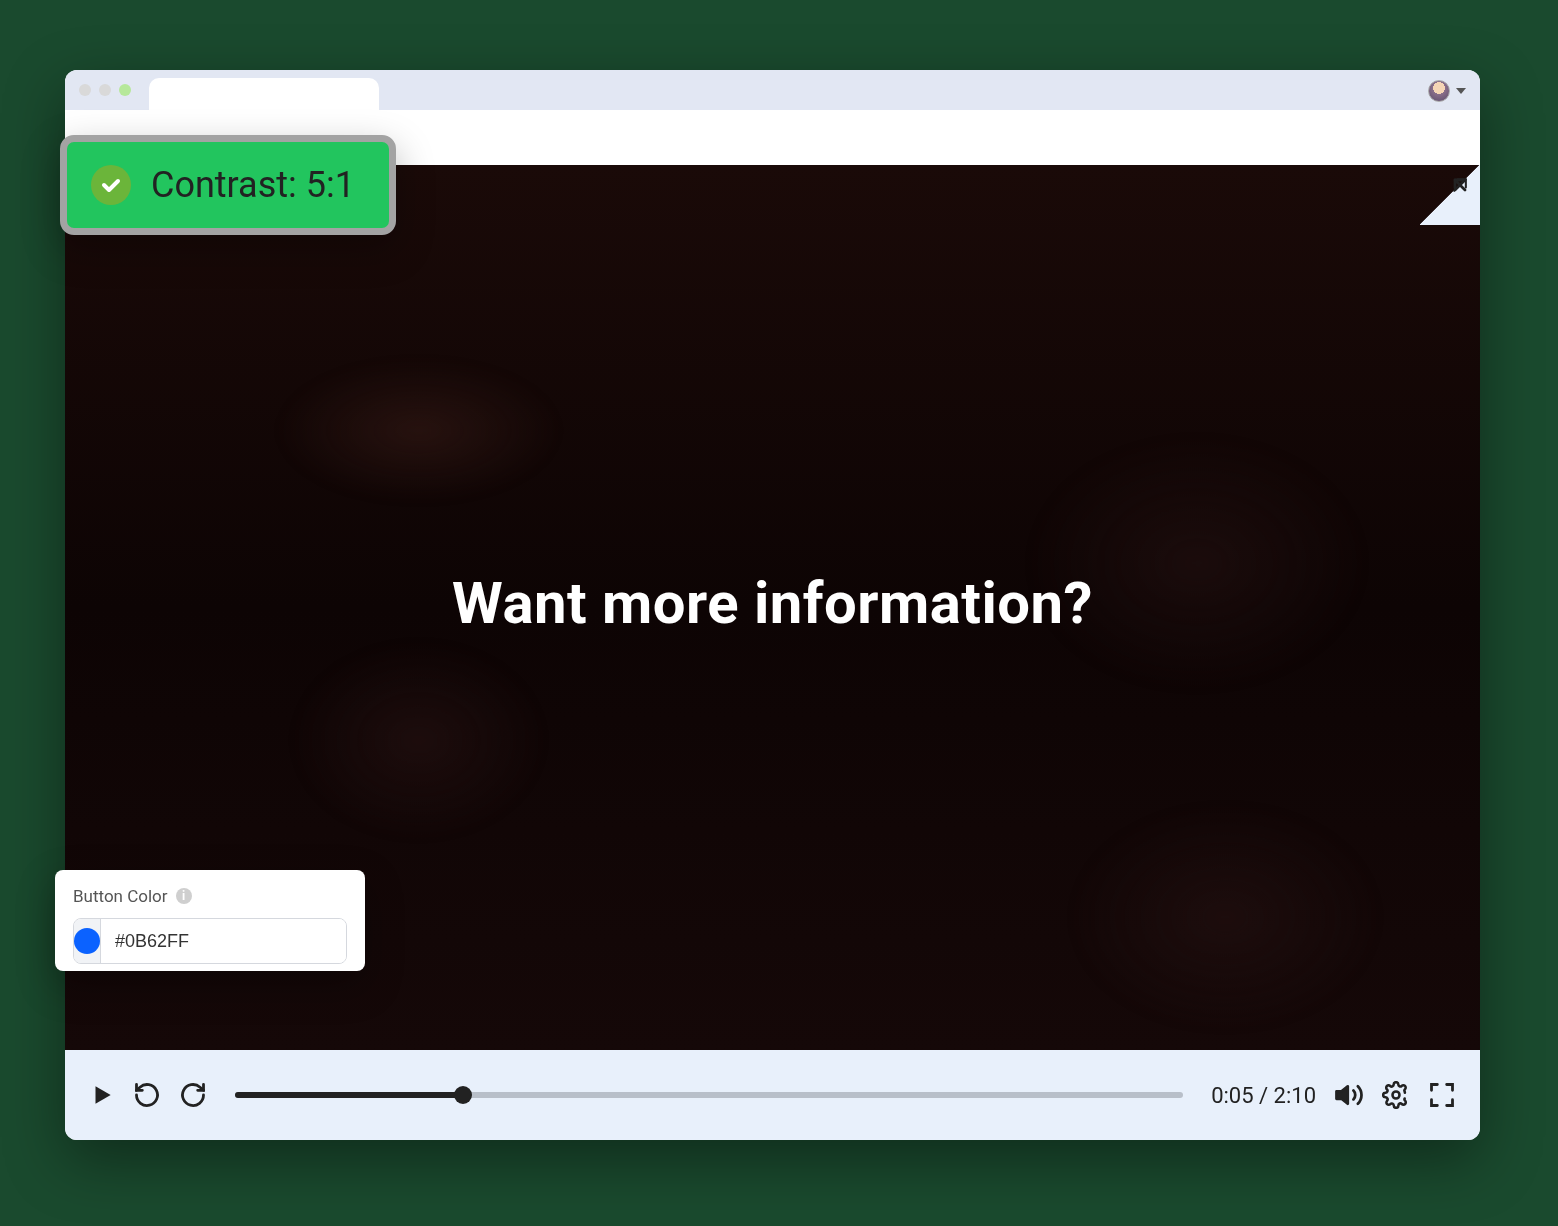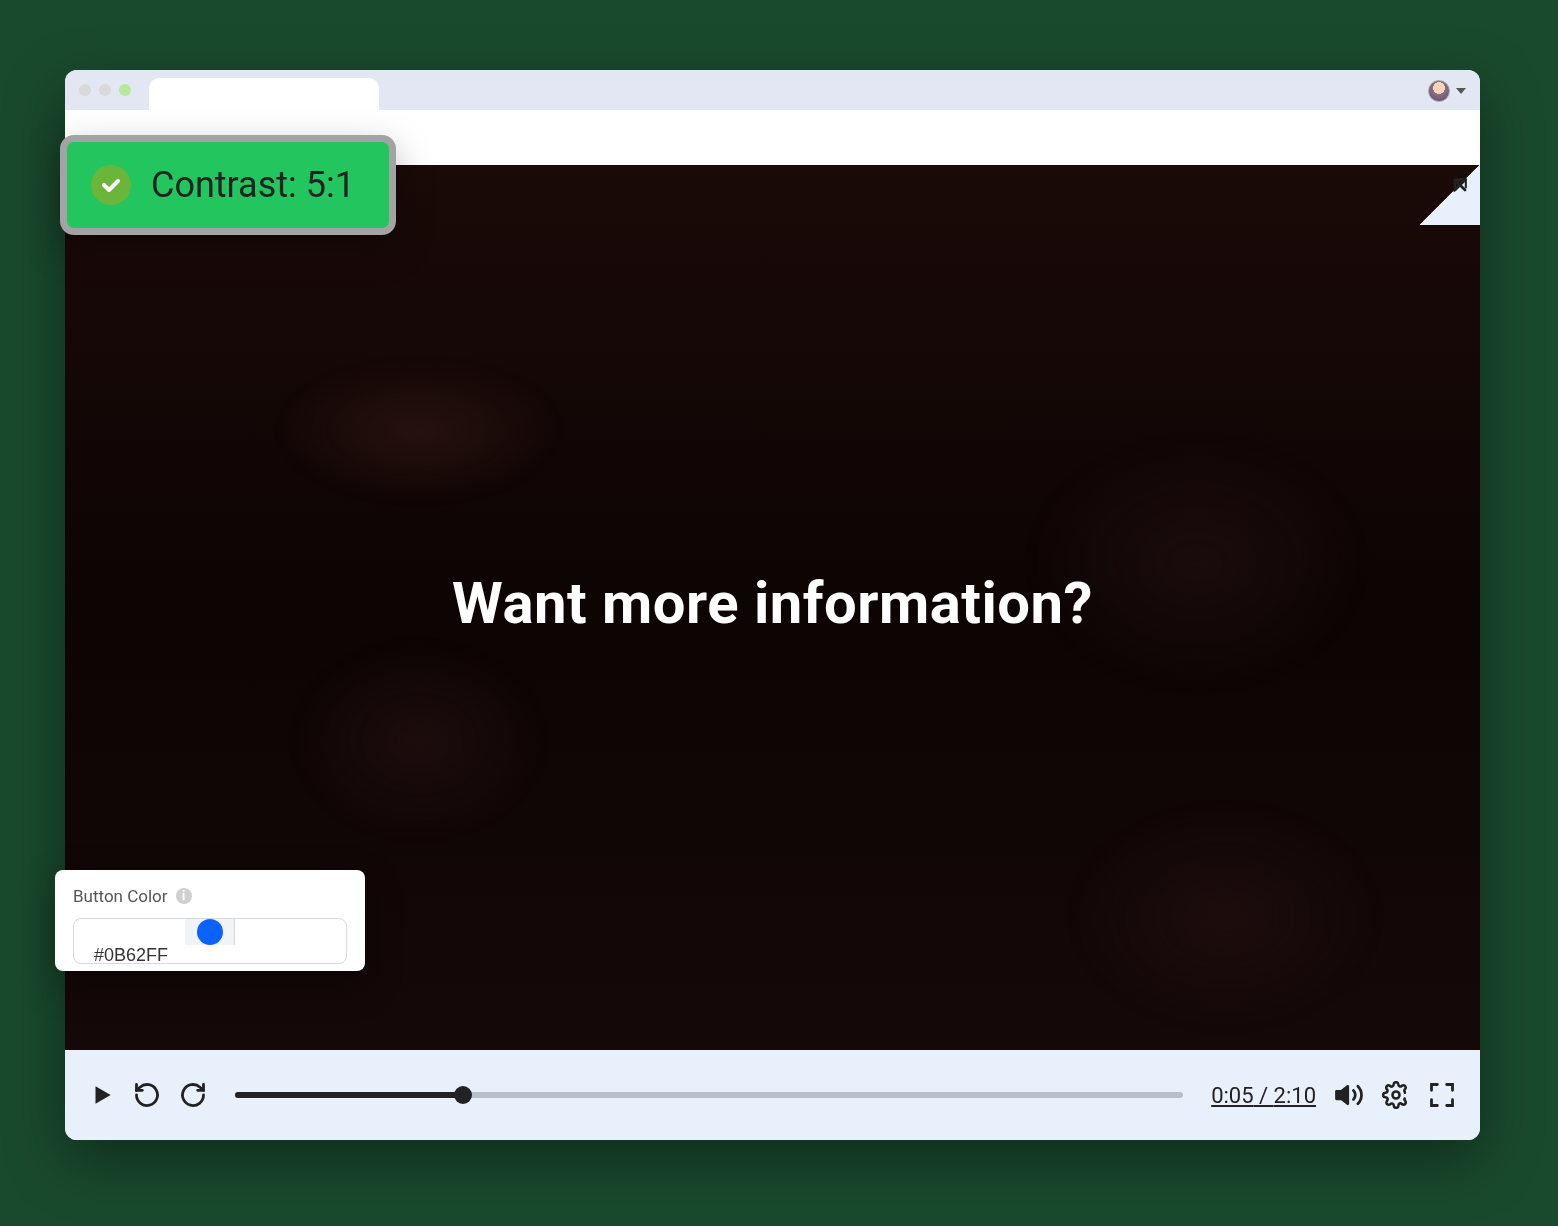--- a/index.html
+++ b/index.html
@@ -149,21 +149,20 @@
     top: 50%;
     transform: translate(-50%, -50%);
     width: 18px; height: 18px;
     background: #222;
     border-radius: 50%;
   }
   .time-label {
     font-size: 22px;
     color: #222;
     white-space: nowrap;
-    text-decoration: underline;
   }
   
   .contrast-badge {
     position: absolute;
     top: 135px;
     left: 60px;
     background: #22c55e;
     border: 7px solid #a3a3a3;
     border-radius: 14px;
     padding: 22px 34px 22px 24px;
@@ -212,21 +211,20 @@
     display:flex; align-items:center; justify-content:center;
     font-weight:700;
   }
   .color-input-wrap {
     display: flex;
     align-items: center;
     border: 1px solid #d5d8de;
     border-radius: 8px;
     overflow: hidden;
     height: 46px;
-    flex-direction: column;
   }
   .color-swatch-box {
     width: 50px;
     height: 100%;
     background: #f1f3f6;
     border-right: 1px solid #d5d8de;
     display:flex; align-items:center; justify-content:center;
   }
   .color-swatch {
     width: 26px; height: 26px;

